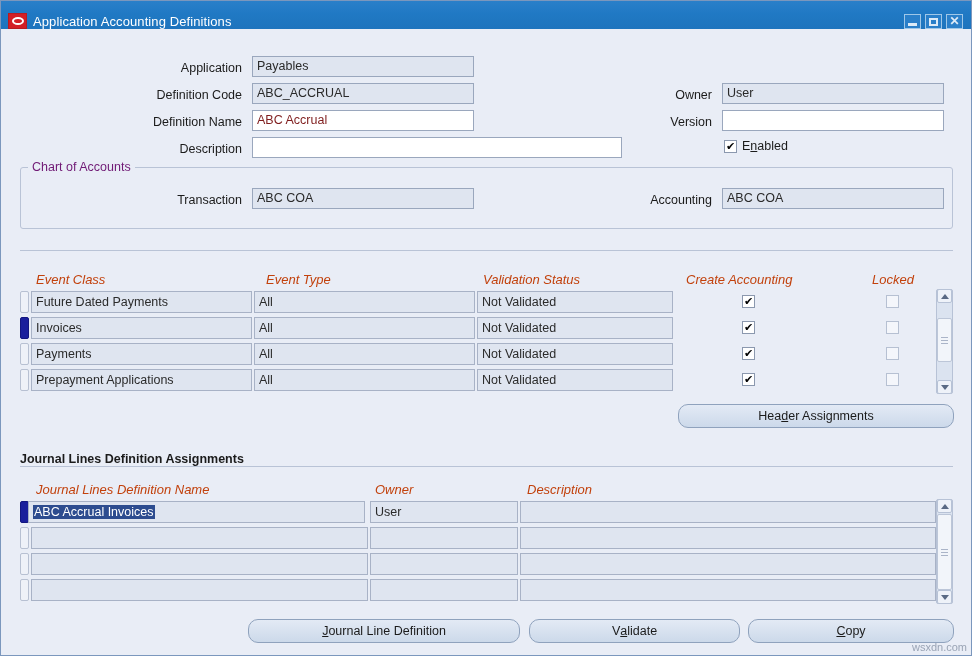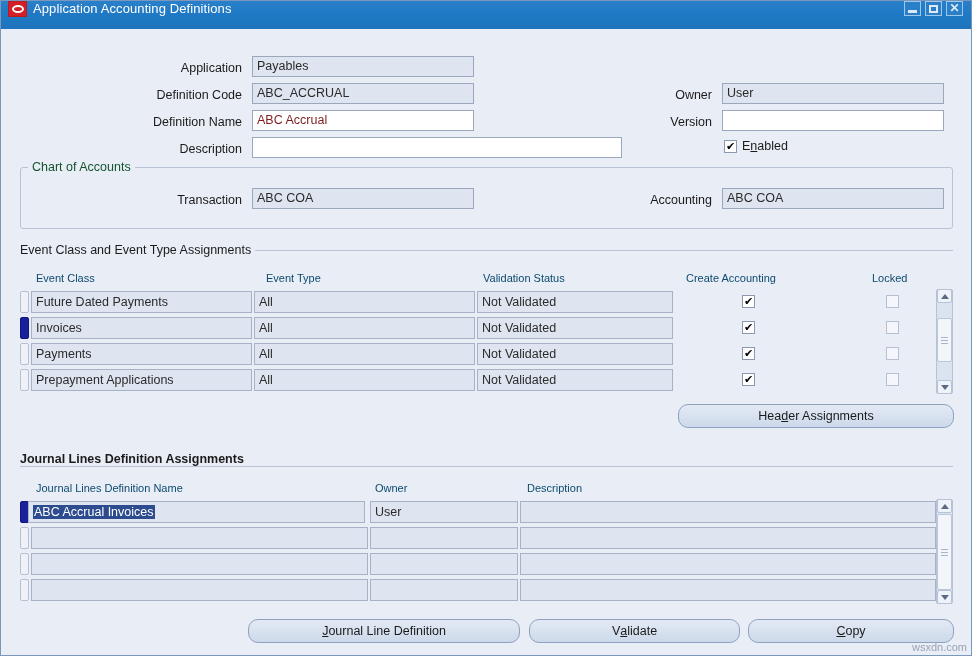--- a/index.html
+++ b/index.html
@@ -24,21 +24,21 @@
     background: #e9edf6;
   }
 
   
   #titlebar {
     position: absolute;
     left: 0; top: 0;
     width: 970px; height: 28px;
     background: linear-gradient(to bottom, #2a7fc9 0%, #2079c4 45%, #1e74bd 100%);
     display: flex;
-    align-items: flex-start;
+    align-items: flex-end;
   }
   #oracle-logo {
     width: 19px; height: 16px;
     margin-left: 7px;
     background: #d31f26;
     border: 1px solid #b81b21;
     box-sizing: border-box;
     display: flex; align-items: center; justify-content: center;
     flex: 0 0 auto;
   }
@@ -113,21 +113,21 @@
     box-sizing: border-box;
     border: 1px solid #b9c3d6;
     border-radius: 3px;
     background: transparent;
   }
   .group-title {
     position: absolute;
     background: #e9edf6;
     padding: 0 4px;
     font-size: 12.5px;
-    color: #14532d;
+    color: #701a75;
     white-space: nowrap;
   }
   .section-rule {
     position: absolute;
     height: 1px;
     background: #b9c3d6;
   }
   .section-title {
     position: absolute;
     background: #e9edf6;
@@ -155,23 +155,24 @@
     position: absolute;
     font-size: 12.5px;
     color: #1b1b1b;
     white-space: nowrap;
   }
   .mn { text-decoration: underline; }
 
   
   .col-head {
     position: absolute;
-    font-size: 11px;
-    color: #0c4a6e;
-    white-space: nowrap;
+    font-size: 13px;
+    color: #c2410c;
+    white-space: nowrap;
+    font-style: italic;
   }
 
   
   .cell {
     position: absolute;
     box-sizing: border-box;
     border: 1px solid #a8b2c6;
     background: #dfe5f0;
     font-size: 12.5px;
     color: #2b2b2b;
@@ -321,21 +322,20 @@
     <div class="groupbox" style="left:18px; top:138px; width:933px; height:62px;"></div>
     <div class="group-title" style="left:26px; top:131px;">Chart of Accounts</div>
 
     <div class="field-label" style="left:80px; top:164px; width:160px;">Transaction</div>
     <div class="txt" style="left:250px; top:159px; width:222px;">ABC COA</div>
 
     <div class="field-label" style="left:520px; top:164px; width:190px;">Accounting</div>
     <div class="txt" style="left:720px; top:159px; width:222px;">ABC COA</div>
 
     <div class="section-rule" style="left:18px; top:221px; width:933px;"></div>
-    <div class="section-title" style="left:18px; top:214px;">Event Class and Event Type Assignments</div>
 
     <div class="col-head" style="left:34px; top:243px;">Event Class</div>
     <div class="col-head" style="left:264px; top:243px;">Event Type</div>
     <div class="col-head" style="left:481px; top:243px;">Validation Status</div>
     <div class="col-head" style="left:684px; top:243px;text-align:right;">Create Accounting</div>
     <div class="col-head" style="left:870px; top:243px;">Locked</div>
 
     <div id="event-rows">
         <div class="rec-ind" style="left: 18px; top: 262px;"></div>
         <div class="cell" style="left: 29px; top: 262px; width: 221px;">Future Dated Payments</div>

